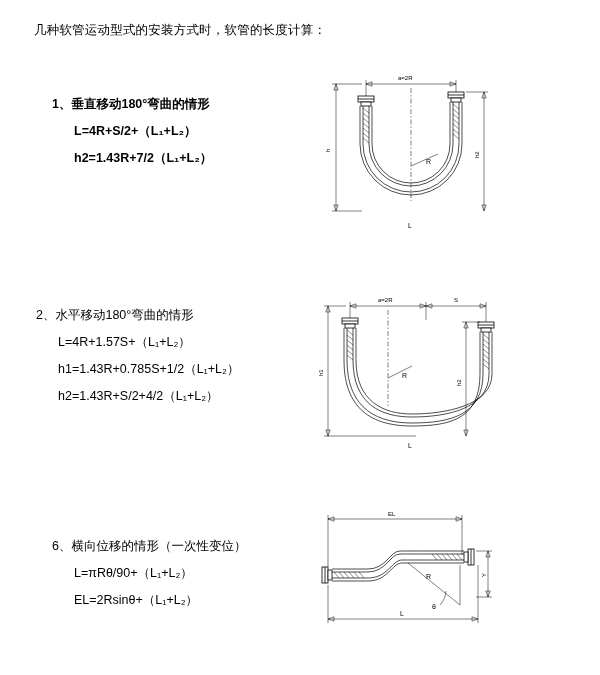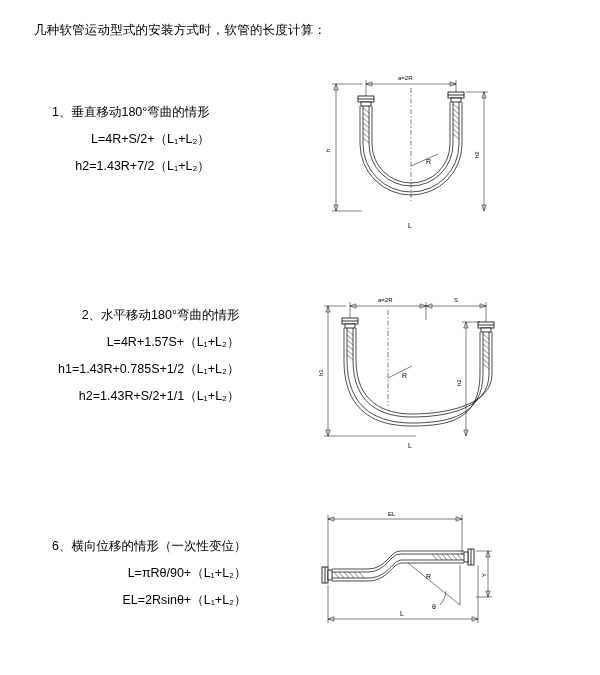--- a/index.html
+++ b/index.html
@@ -12,21 +12,20 @@
     height: 675px;
     position: relative;
     font-family: "Liberation Sans", sans-serif;
     color: #000000;
     overflow: hidden;
   }
   .page {
     position: relative;
     width: 600px;
     height: 532px;
-    text-align: right;
   }
   .heading {
     position: absolute;
     left: 34px;
     top: 22px;
     font-size: 12.5px;
     letter-spacing: 0.2px;
     white-space: nowrap;
   }
   .case {
@@ -35,21 +34,21 @@
   .case-title {
     font-size: 12.5px;
     white-space: nowrap;
   }
   .formula {
     font-size: 12.5px;
     white-space: nowrap;
     margin-top: 10px;
     padding-left: 22px;
   }
-  .case1 { left: 52px; top: 104px; }
+  .case1 { left: 52px; top: 96px; font-weight: bold; }
   .case2 { left: 36px; top: 307px; }
   .case3 { left: 52px; top: 538px; }
 
   .fig {
     position: absolute;
   }
   .fig1 { left: 316px; top: 66px; }
   .fig2 { left: 316px; top: 286px; }
   .fig3 { left: 300px; top: 505px; }
 
@@ -146,21 +145,21 @@
       <text class="dtxt" x="163" y="92" transform="rotate(-90 163 92)">h2</text>
 
       <text class="dtxt7" x="92" y="162">L</text>
     </svg>
   </div>
 
   <div class="case case2">
     <div class="case-title">2、水平移动180°弯曲的情形</div>
     <div class="formula">L=4R+1.57S+（L₁+L₂）</div>
     <div class="formula">h1=1.43R+0.785S+1/2（L₁+L₂）</div>
-    <div class="formula">h2=1.43R+S/2+1/1（L₁+L₂）</div>
+    <div class="formula">h2=1.43R+S/2+4/2（L₁+L₂）</div>
   </div>
 
   <div class="fig fig2">
     <svg width="200" height="180" viewBox="0 0 200 180">
 
       <line class="dim" x1="34" y1="20" x2="110" y2="20"></line>
       <path class="dim" d="M34 20 l6 -2.2 v4.4 z" fill="#000"></path>
       <path class="dim" d="M110 20 l-6 -2.2 v4.4 z" fill="#000"></path>
       <text class="dtxt" x="62" y="16">a=2R</text>
       <line class="dim" x1="110" y1="20" x2="170" y2="20"></line>

